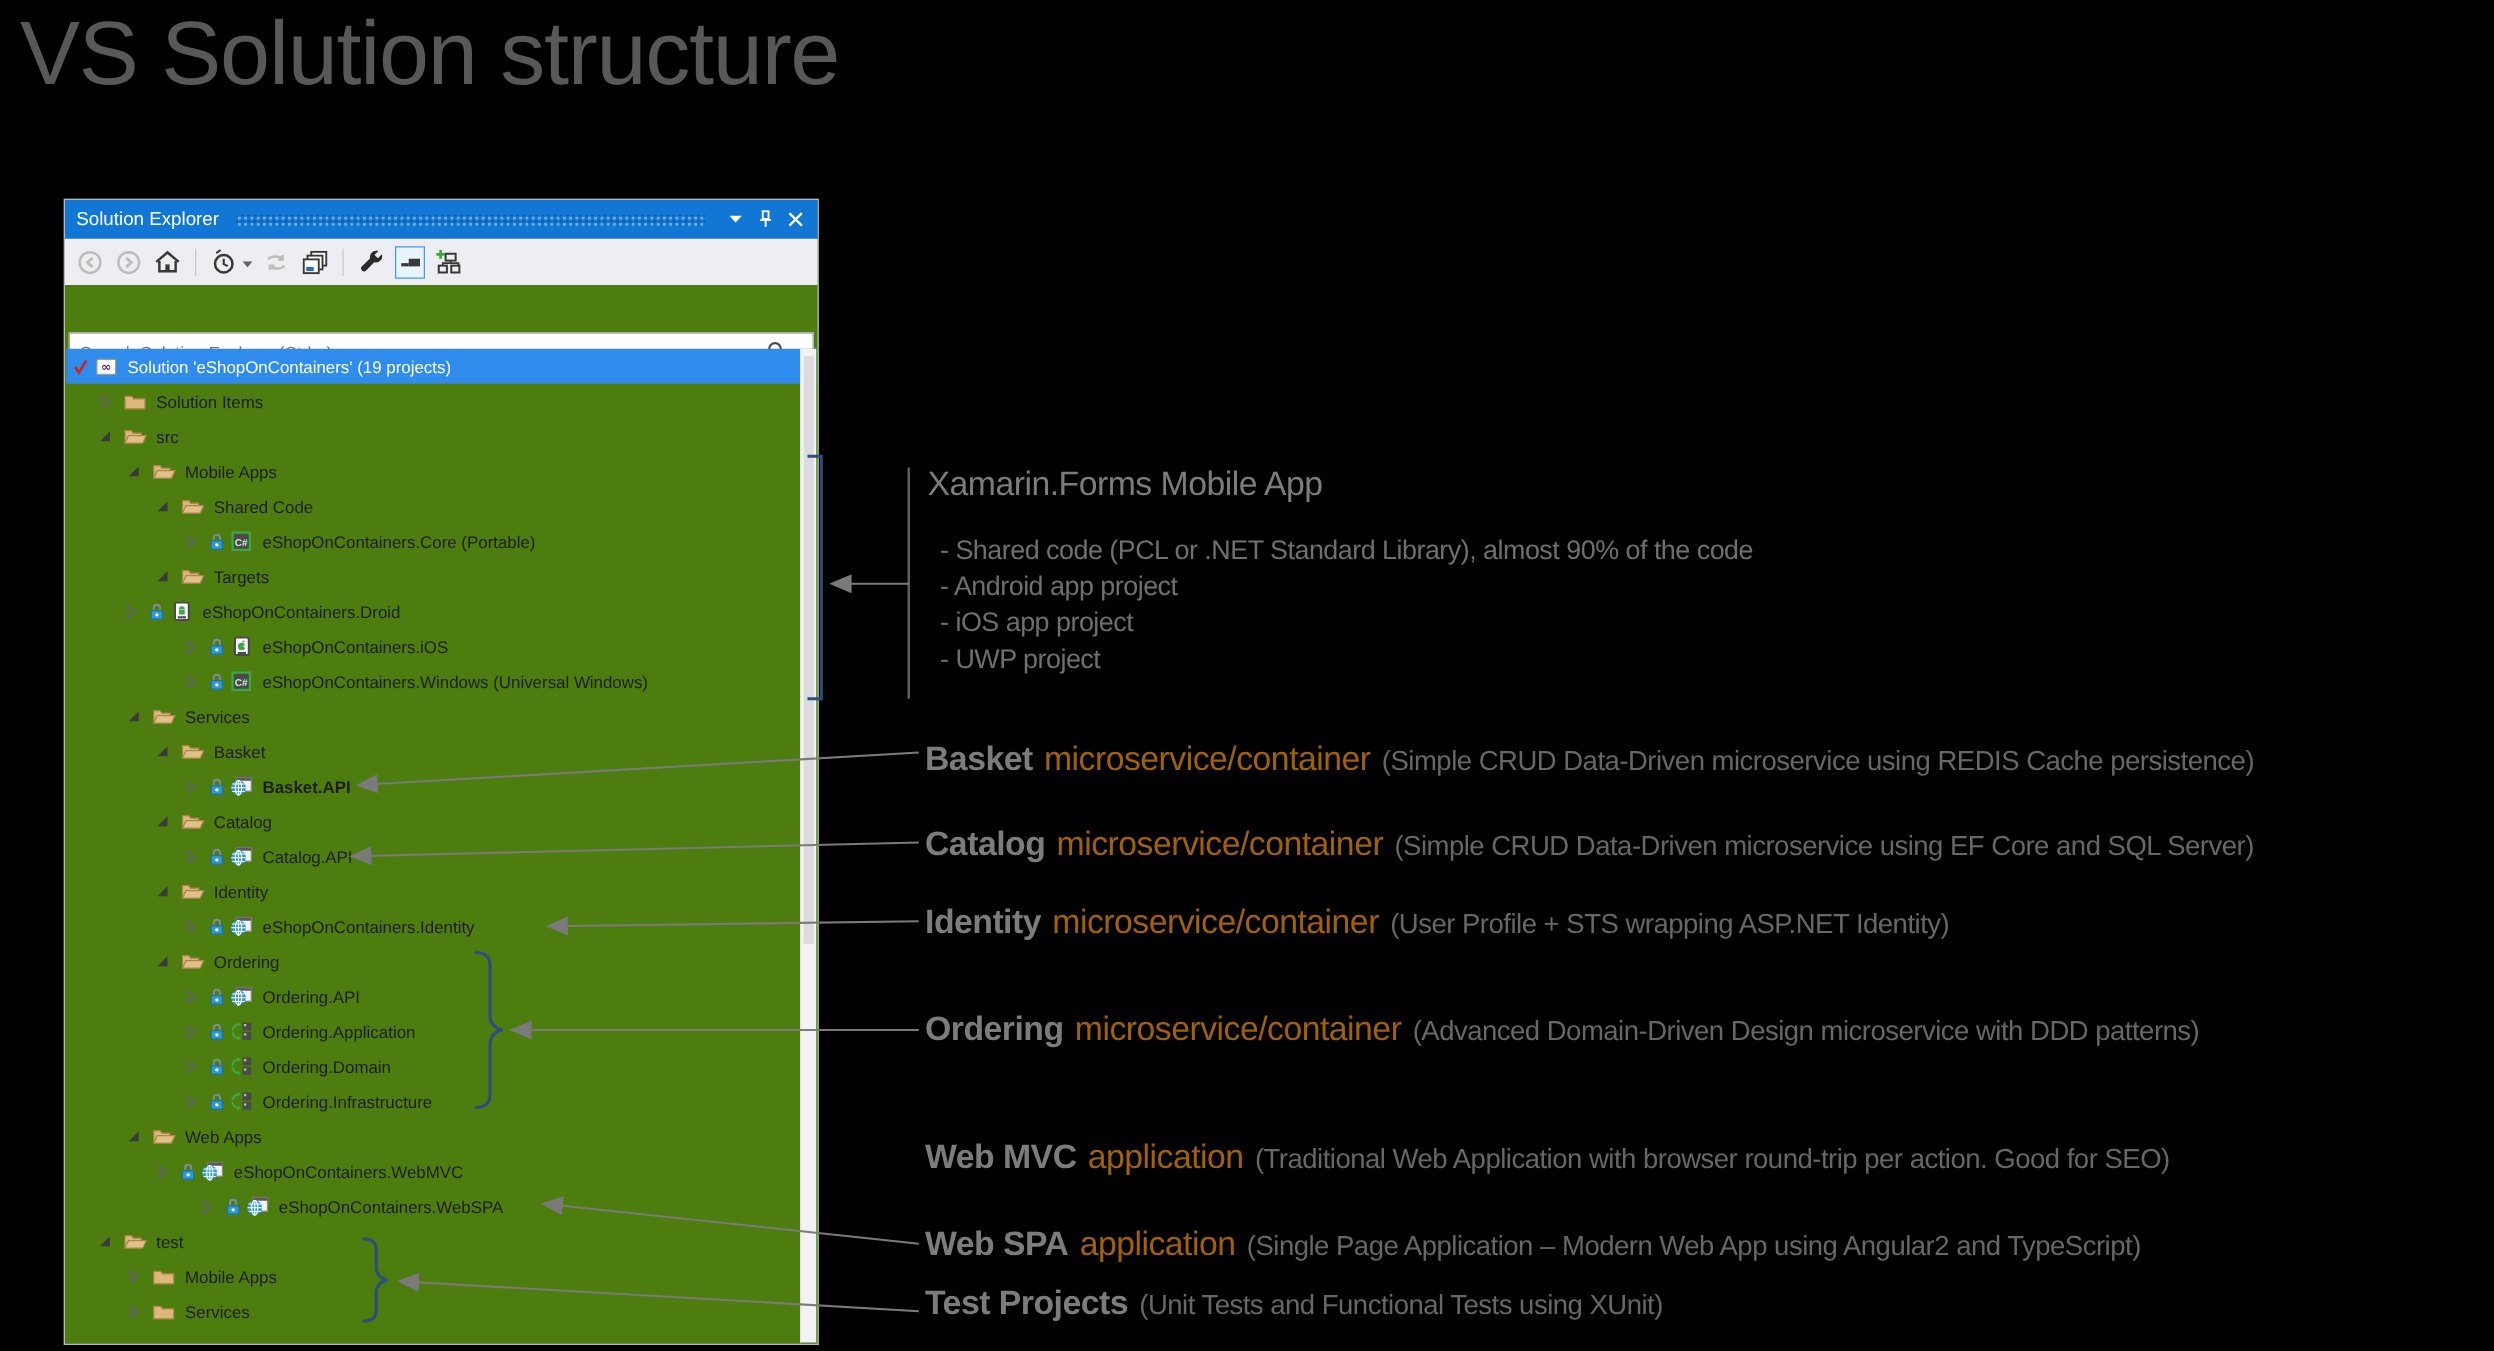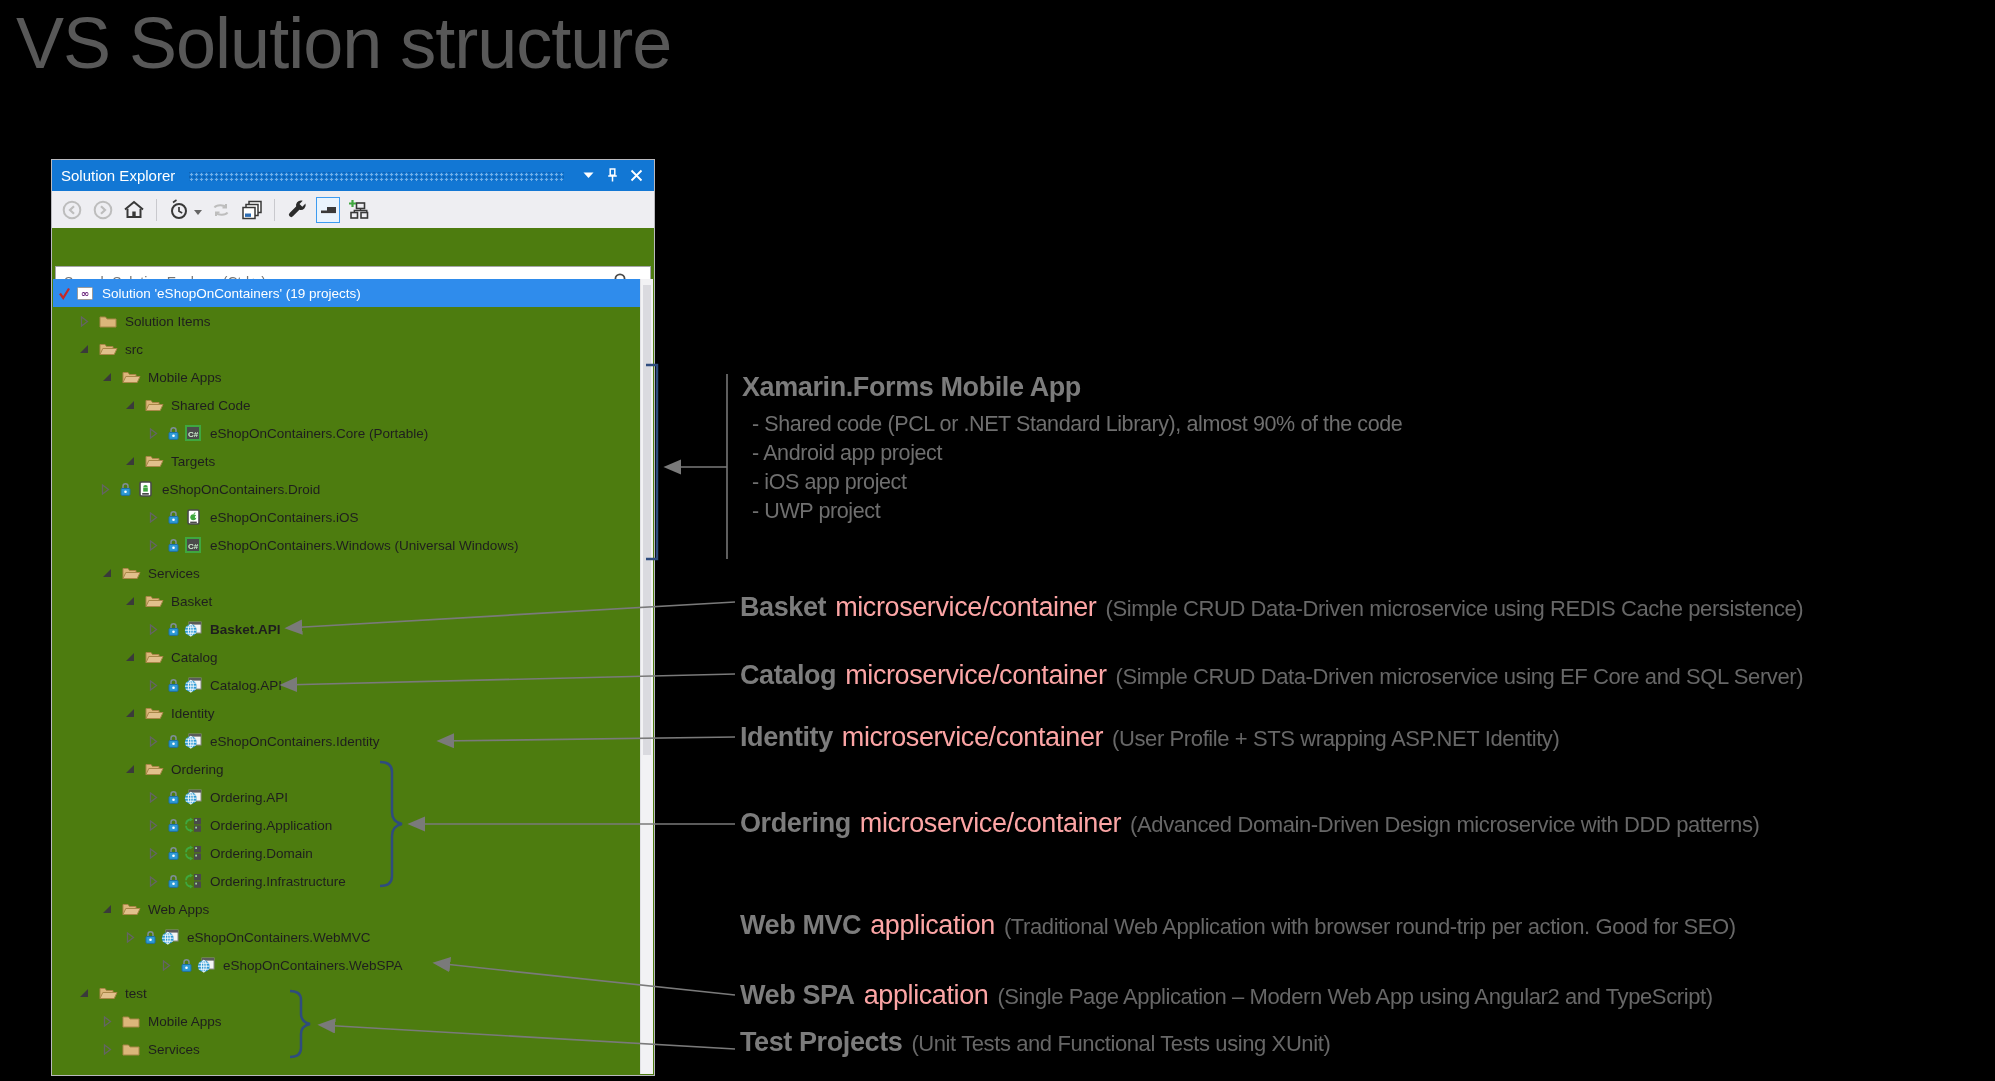--- a/index.html
+++ b/index.html
@@ -46,24 +46,24 @@
   .lbl{font-size:13.5px;color:#1E1E1E;}
   .lbl.b{font-weight:bold;}
   .sel .lbl{color:#fff;}
 
   #scrolltrack{position:absolute;top:119px;bottom:1px;right:1px;width:13px;
       background:#F2F2F4;border-left:1px solid #E2E2E6;box-sizing:border-box;}
   #scrollthumb{position:absolute;left:2px;right:2px;top:6px;height:470px;background:#DADADF;}
 
   
   .ann-block{position:absolute;white-space:nowrap;letter-spacing:-0.4px;}
-  .ann-head{font-size:27px;font-weight:bold;color:#7C7C7C;margin-bottom:7px;}
+  .ann-head{font-size:27px;font-weight:normal;color:#7C7C7C;margin-bottom:23px;}
   .ann-line{font-size:21.5px;color:#6F6F6F;line-height:29px;padding-left:10px;}
   .svc-bold{font-size:27px;font-weight:bold;color:#7C7C7C;margin-right:9px;}
-  .svc-mid{font-size:27px;color:#fca5a5;margin-right:9px;}
+  .svc-mid{font-size:27px;color:#a16207;margin-right:9px;}
   .svc-paren{font-size:22px;color:#676767;}
 
   #overlay{position:absolute;left:0;top:0;width:1995px;height:1081px;
       pointer-events:none;z-index:10;}
 </style>
 </head>
 <body>
 
 <div id="page-title">VS Solution structure</div>
 

